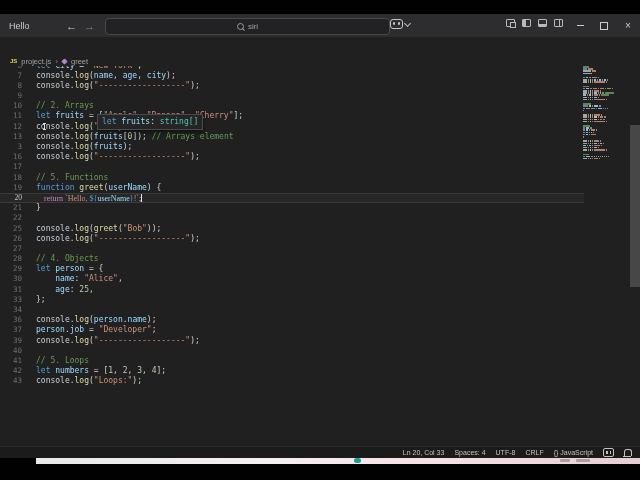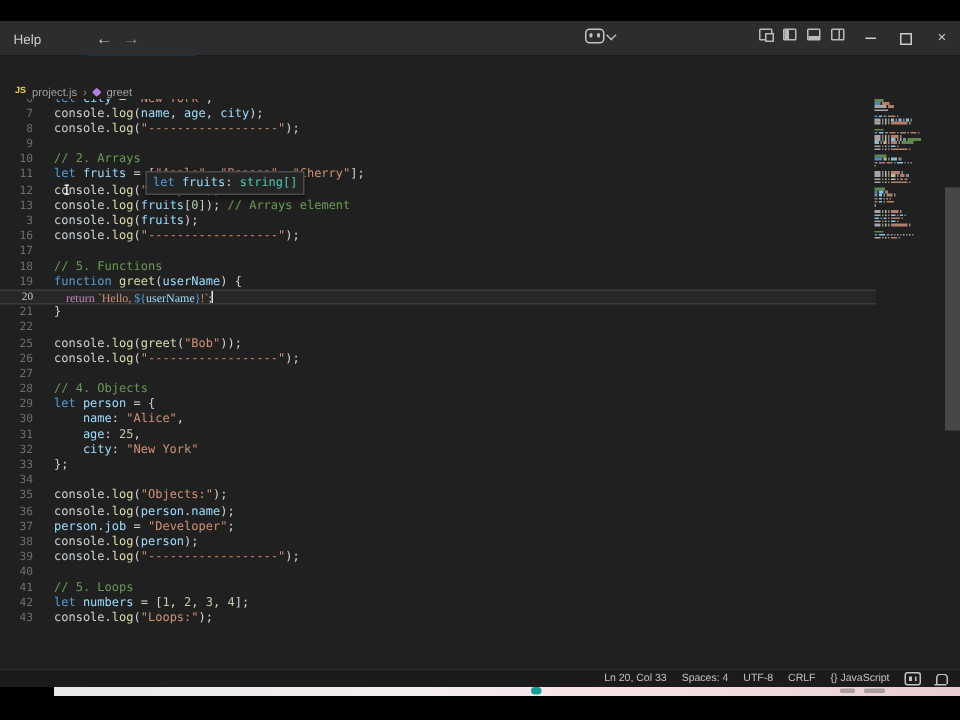--- a/index.html
+++ b/index.html
@@ -96,23 +96,27 @@
   #bottom-black{position:absolute;left:0;top:464px;width:640px;height:16px;background:#010101;z-index:10;}
   #top-black{position:absolute;left:0;top:0;width:640px;height:14px;background:#010101;z-index:10;}
 </style>
 </head>
 <body>
 
 <div id="screen">
   <div id="top-black"></div>
 
   <div id="titlebar">
-    <div class="menu-item">Help</div>
+    <div class="menu-item">Hello</div>
     <div class="nav-arrow" style="margin-left:24px">←</div>
     <div class="nav-arrow dim">→</div>
+    <div id="cmd-center">
+      <div class="mag"></div>
+      <span>siri</span>
+    </div>
     <div id="copilot-btn">
       <div class="copilot-face"></div>
       <div class="chev"></div>
     </div>
     <div id="layout-icons">
       <div class="wicon customize"></div>
       <div class="wicon sb-left"></div>
       <div class="wicon panel-b"></div>
       <div class="wicon sb-right"></div>
     </div>
@@ -163,27 +167,24 @@
         <div class="code-row current"><span class="ln">20</span><span class="lntxt"><span class="tk-pun">    </span><span class="tk-ctrl">return </span><span class="tk-str">`Hello, </span><span class="tk-kw">${</span><span class="tk-var">userName</span><span class="tk-kw">}</span><span class="tk-str">!`</span><span class="tk-pun">;</span><span class="caret"></span></span></div>
         <div class="code-row"><span class="ln">21</span><span class="lntxt"><span class="tk-pun">}</span></span></div>
         <div class="code-row"><span class="ln">22</span><span class="lntxt"></span></div>
         <div class="code-row"><span class="ln">25</span><span class="lntxt"><span class="tk-cons">console</span><span class="tk-pun">.</span><span class="tk-fn">log</span><span class="tk-pun">(</span><span class="tk-fn">greet</span><span class="tk-pun">(</span><span class="tk-str">"Bob"</span><span class="tk-pun">));</span></span></div>
         <div class="code-row"><span class="ln">26</span><span class="lntxt"><span class="tk-cons">console</span><span class="tk-pun">.</span><span class="tk-fn">log</span><span class="tk-pun">(</span><span class="tk-str">"------------------"</span><span class="tk-pun">);</span></span></div>
         <div class="code-row"><span class="ln">27</span><span class="lntxt"></span></div>
         <div class="code-row"><span class="ln">28</span><span class="lntxt"><span class="tk-com">// 4. Objects</span></span></div>
         <div class="code-row"><span class="ln">29</span><span class="lntxt"><span class="tk-kw">let </span><span class="tk-var">person</span><span class="tk-pun"> = {</span></span></div>
         <div class="code-row"><span class="ln">30</span><span class="lntxt"><span class="tk-pun">    </span><span class="tk-var">name</span><span class="tk-pun">: </span><span class="tk-str">"Alice"</span><span class="tk-pun">,</span></span></div>
         <div class="code-row"><span class="ln">31</span><span class="lntxt"><span class="tk-pun">    </span><span class="tk-var">age</span><span class="tk-pun">: </span><span class="tk-num">25</span><span class="tk-pun">,</span></span></div>
-        <div class="code-row"><span class="ln">32</span><span class="lntxt"><span class="tk-pun">    </span><span class="tk-var">city</span><span class="tk-pun">: </span><span class="tk-str">"New York"</span></span></div>
         <div class="code-row"><span class="ln">33</span><span class="lntxt"><span class="tk-pun">};</span></span></div>
         <div class="code-row"><span class="ln">34</span><span class="lntxt"></span></div>
-        <div class="code-row"><span class="ln">35</span><span class="lntxt"><span class="tk-cons">console</span><span class="tk-pun">.</span><span class="tk-fn">log</span><span class="tk-pun">(</span><span class="tk-str">"Objects:"</span><span class="tk-pun">);</span></span></div>
         <div class="code-row"><span class="ln">36</span><span class="lntxt"><span class="tk-cons">console</span><span class="tk-pun">.</span><span class="tk-fn">log</span><span class="tk-pun">(</span><span class="tk-var">person</span><span class="tk-pun">.</span><span class="tk-var">name</span><span class="tk-pun">);</span></span></div>
         <div class="code-row"><span class="ln">37</span><span class="lntxt"><span class="tk-var">person</span><span class="tk-pun">.</span><span class="tk-var">job</span><span class="tk-pun"> = </span><span class="tk-str">"Developer"</span><span class="tk-pun">;</span></span></div>
-        <div class="code-row"><span class="ln">38</span><span class="lntxt"><span class="tk-cons">console</span><span class="tk-pun">.</span><span class="tk-fn">log</span><span class="tk-pun">(</span><span class="tk-var">person</span><span class="tk-pun">);</span></span></div>
         <div class="code-row"><span class="ln">39</span><span class="lntxt"><span class="tk-cons">console</span><span class="tk-pun">.</span><span class="tk-fn">log</span><span class="tk-pun">(</span><span class="tk-str">"------------------"</span><span class="tk-pun">);</span></span></div>
         <div class="code-row"><span class="ln">40</span><span class="lntxt"></span></div>
         <div class="code-row"><span class="ln">41</span><span class="lntxt"><span class="tk-com">// 5. Loops</span></span></div>
         <div class="code-row"><span class="ln">42</span><span class="lntxt"><span class="tk-kw">let </span><span class="tk-var">numbers</span><span class="tk-pun"> = [</span><span class="tk-num">1</span><span class="tk-pun">, </span><span class="tk-num">2</span><span class="tk-pun">, </span><span class="tk-num">3</span><span class="tk-pun">, </span><span class="tk-num">4</span><span class="tk-pun">];</span></span></div>
         <div class="code-row"><span class="ln">43</span><span class="lntxt"><span class="tk-cons">console</span><span class="tk-pun">.</span><span class="tk-fn">log</span><span class="tk-pun">(</span><span class="tk-str">"Loops:"</span><span class="tk-pun">);</span></span></div>
       </div>
     <div id="minimap">
         <div class="mm-row"><span class="mm-com" style="width: 6px;"></span></div>
         <div class="mm-row"><span class="mm-kw" style="width: 3.6px;"></span><span class="mm-str" style="width: 5.2px;"></span></div>
         <div class="mm-row"><span class="mm-cons" style="width: 8px;"></span><span class="mm-str" style="width: 4px;"></span></div>

